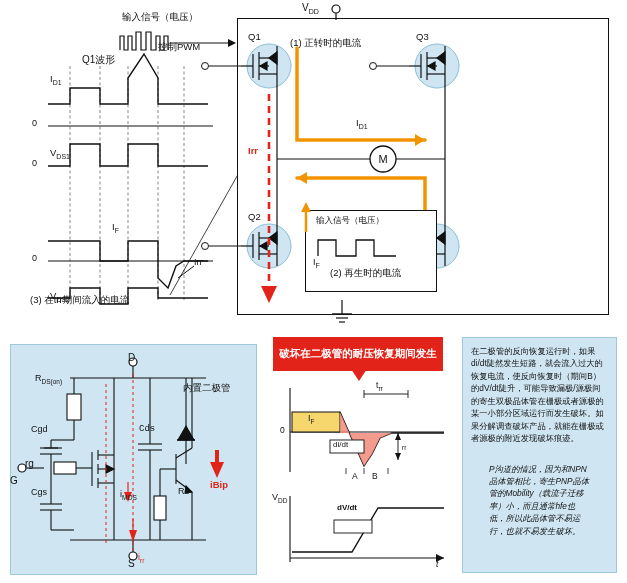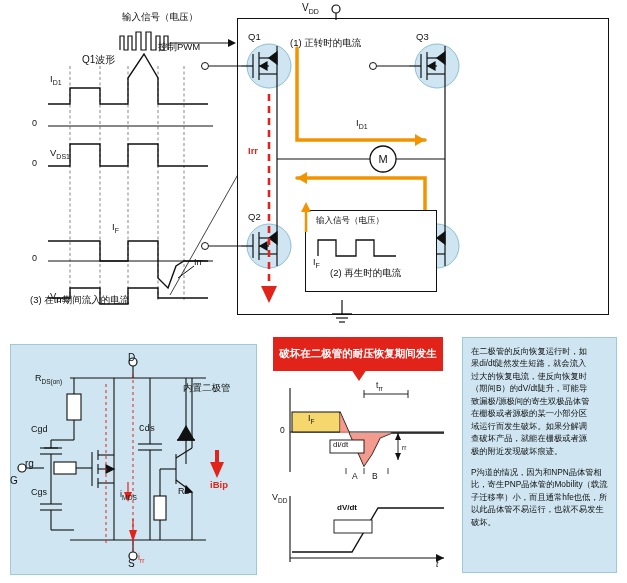--- a/index.html
+++ b/index.html
@@ -383,15 +383,15 @@
   <div class="lbl" style="left:65px;top:61px;font-size:8px;">di/dt</div>
   <div class="lbl" style="left:134px;top:60px;font-size:8.5px;"><span></span><sub style="font-size:6.5px">rr</sub></div>
   <div class="lbl" style="left:84px;top:92px;font-size:8.5px;">A</div>
   <div class="lbl" style="left:104px;top:92px;font-size:8.5px;">B</div>
   <div class="lbl" style="left:4px;top:113px;font-size:9px;"><span>V</span><sub style="font-size:6.5px">DD</sub></div>
   <div class="lbl" style="left:69px;top:124px;font-size:8px;font-weight:bold;">dV/dt</div>
   <div class="lbl" style="left:168px;top:180px;font-size:8.5px;font-style:italic;">t</div>
 </div>
 
 <div id="note-box" class="abs">
-  <p style="margin:0 16px 9px 0;">在二极管的反向恢复运行时，如果di/dt陡然发生短路，就会流入过大的恢复电流，使反向恢复时（期间B）的dV/dt陡升，可能导致漏极/源极间的寄生双极晶体管在栅极或者源极的某一小部分区域运行而发生破坏。如果分解调查破坏产品，就能在栅极或者源极的附近发现破坏痕迹。</p>
-  <p style="margin:0;">P沟道的情况，因为和NPN晶体管相比，寄生PNP晶体管的Mobility（载流子迁移率）小，而且通常hfe也低，所以此晶体管不易运行，也就不易发生破坏。</p>
+  <p style="margin:0 4px 9px 0;">在二极管的反向恢复运行时，如果di/dt陡然发生短路，就会流入过大的恢复电流，使反向恢复时（期间B）的dV/dt陡升，可能导致漏极/源极间的寄生双极晶体管在栅极或者源极的某一小部分区域运行而发生破坏。如果分解调查破坏产品，就能在栅极或者源极的附近发现破坏痕迹。</p>
+  <p style="margin:18px;font-style:italic;">P沟道的情况，因为和NPN晶体管相比，寄生PNP晶体管的Mobility（载流子迁移率）小，而且通常hfe也低，所以此晶体管不易运行，也就不易发生破坏。</p>
 </div>
 
 </body></html>

